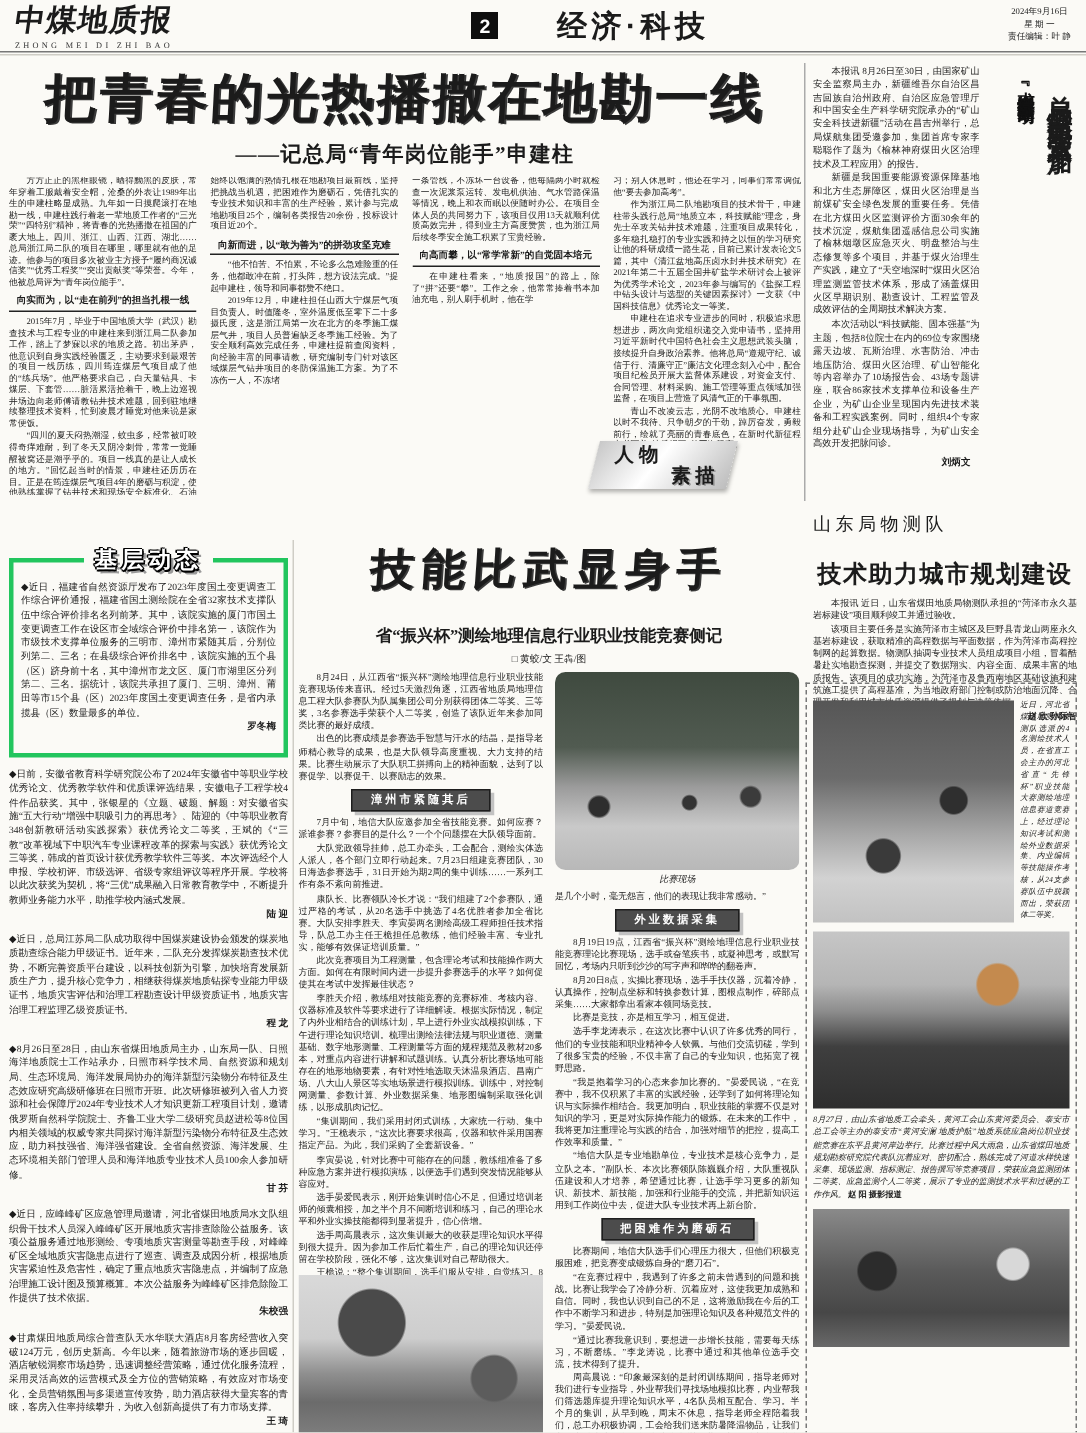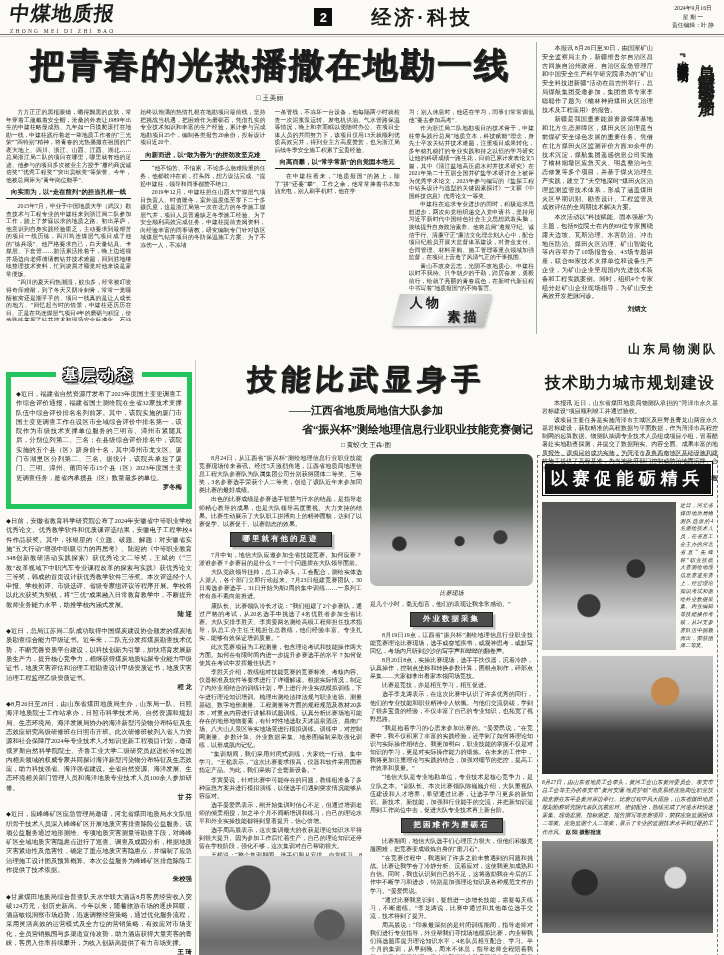--- a/index.html
+++ b/index.html
@@ -35,21 +35,21 @@
   
   .vline1{position:absolute;left:536px;top:42px;width:1px;height:292px;background:#aaa;}
   #mining{position:absolute;left:542px;top:44px;width:176px;height:292px;display:flex;}
   #mining .mbody{width:111px;font-size:6.2px;line-height:1.42;text-align:justify;overflow:hidden;}
   #mining .mauthor{text-align:right;font-weight:bold;font-size:6.4px;margin-top:3px;padding-right:6px;}
   .vtitle{width:65px;height:100%;writing-mode:vertical-rl;padding-top:6px;box-sizing:border-box;}
   .vt-main{font-size:17px;font-weight:bold;letter-spacing:4px;margin-left:5px;}
   .vt-sub{font-size:11.5px;font-weight:bold;letter-spacing:1px;color:#111;}
   
   #shandong{position:absolute;left:542px;top:341px;width:176px;}
-  .sd-t1{font-size:12px;font-weight:bold;text-align:right;letter-spacing:3px;}
+  .sd-t1{font-size:12px;font-weight:normal;text-align:left;letter-spacing:3px;}
   .sd-t2{font-size:16px;font-weight:bold;text-align:center;letter-spacing:1px;margin-top:15px;white-space:nowrap;}
   .sd-body{margin-top:5px;font-size:6px;line-height:1.35;text-align:justify;}
   .sd-authors{text-align:right;font-weight:bold;font-size:6px;margin-top:1px;}
   
   #feature{position:absolute;left:537px;top:455px;width:181px;height:502px;border:1px dashed #777;border-bottom:none;
            padding:5px 4px 0;box-sizing:border-box;}
   .feat-frame{border:1px solid #111;padding:1.5px;}
   .feat-title{background:#131313;color:#fff;font-size:17px;font-weight:bold;text-align:center;letter-spacing:5px;
               padding:3px 0 4px;font-family:"Liberation Sans",sans-serif;white-space:nowrap;}
   .feat-row{display:flex;gap:4px;margin-top:6px;height:148px;}
@@ -64,33 +64,33 @@
       linear-gradient(180deg,#c6c6c6 0%,#b5b5b5 30%,#8d8d8d 45%,#3f3f3f 65%,#2e2e2e 100%);}
   .cap2{font-size:5.5px;line-height:1.5;font-style:italic;text-align:justify;margin-top:4px;}
   .cap2 .credit-inline{font-weight:bold;font-style:normal;}
   .ph-r3{width:100%;height:92px;margin-top:5px;background:
       radial-gradient(circle at 25% 45%, #2c2c2c 0 9%, rgba(0,0,0,0) 10%),
       radial-gradient(circle at 78% 40%, #d8d8d8 0 7%, rgba(0,0,0,0) 8%),
       linear-gradient(180deg,#8a8a8a 0%,#5a5a5a 45%,#474747 75%,#696969 100%);}
   
   .vline2{position:absolute;left:195px;top:360px;width:1px;height:595px;background:#cfcdc6;}
   #grass{position:absolute;left:6px;top:360px;width:186px;height:595px;overflow:hidden;}
-  .grass-box{border:5px solid #22c55e;padding:12px 5px 5px;position:relative;margin-top:12px;}
+  .grass-box{border:3px solid #22c55e;padding:12px 5px 5px;position:relative;margin-top:12px;}
   .grass-head{position:absolute;top:-11px;left:50%;transform:translateX(-50%);background:#fbfaf6;padding:0 7px;
               font-size:15px;font-weight:bold;letter-spacing:3px;white-space:nowrap;color:#fff;
               font-family:"Liberation Sans",sans-serif;
               text-shadow:1px 0 0 #000,-1px 0 0 #000,0 1px 0 #000,0 -1px 0 #000,1px 1px 0 #000,-1px -1px 0 #000,2.5px 2.5px 0 #9a9a9a;}
   .g-item{font-size:6.4px;line-height:1.45;text-align:justify;margin-bottom:8px;}
   .g-author{display:block;text-align:right;font-weight:bold;}
   
   #skills{position:absolute;left:199px;top:360px;width:334px;height:595px;}
   .sk-title{font-size:29px;font-weight:bold;text-align:center;letter-spacing:5px;transform:skewX(-4deg);
             text-shadow:1.2px 1.2px 0 #3c3c3c;white-space:nowrap;}
   .sk-sub{font-size:11px;font-weight:bold;text-align:center;margin-top:3px;}
-  .sk-sub2{font-size:11px;font-weight:bold;text-align:right;margin-top:4px;}
+  .sk-sub2{font-size:11px;font-weight:bold;text-align:center;margin-top:16px;}
   .sk-byline{font-size:6.5px;text-align:center;margin:4px 0 4px;}
   .sk-cols{display:flex;gap:8px;height:508px;}
   .sk-col{flex:1;font-size:6px;line-height:1.35;text-align:justify;overflow:hidden;display:flex;flex-direction:column;}
   .sk-text{flex:1;overflow:hidden;}
   .sk-head{margin:4px auto 4px;background:#4c4c4c;color:#fff;border:1px solid #1e1e1e;box-shadow:2.5px 2.5px 0 #c2c2c2;
            padding:1.5px 12px;font-size:7.5px;font-weight:bold;width:fit-content;letter-spacing:2px;
            font-family:"Liberation Sans",sans-serif;}
   .ph-sk-top{width:100%;height:132px;border-radius:7px;background:
       radial-gradient(circle at 18% 68%, #2e2e2e 0 4%, rgba(0,0,0,0) 5%),
       radial-gradient(circle at 55% 66%, #333 0 3.5%, rgba(0,0,0,0) 4.5%),
@@ -120,21 +120,21 @@
       <div>2024年9月16日</div>
       <div>星 期 一</div>
       <div>责任编辑：叶 静</div>
     </div>
   </div>
   <div class="head-rule"></div>
   <div class="head-rule2"></div>
 
   <div id="lead">
     <div class="lead-title">把青春的光热播撒在地勘一线</div>
-    <div class="lead-byline">□ 王美丽</div>
+    <div class="lead-subtitle">——记总局“青年岗位能手”申建柱</div>
     <div class="lead-cols">
       <div class="lead-col">
         <p class="bp">方方正正的黑框眼镜，晒得黝黑的皮肤，常年穿着工服戴着安全帽，沧桑的外表让1989年出生的申建柱略显成熟。九年如一日摸爬滚打在地勘一线，申建柱践行着老一辈地质工作者的“三光荣”“四特别”精神，将青春的光热播撒在祖国的广袤大地上。四川、浙江、山西、江西、湖北……总局浙江局二队的项目在哪里，哪里就有他的足迹。他参与的项目多次被业主方授予“履约商况诚信奖”“优秀工程奖”“突出贡献奖”等荣誉。今年，他被总局评为“青年岗位能手”。</p>
         <div class="lead-sub">向实而为，以“走在前列”的担当扎根一线</div>
         <p class="bp">2015年7月，毕业于中国地质大学（武汉）勘查技术与工程专业的申建柱来到浙江局二队参加工作，踏上了梦寐以求的地质之路。初出茅庐，他意识到自身实践经验匮乏，主动要求到最艰苦的项目一线历练，四川筠连煤层气项目成了他的“练兵场”。他严格要求自己，白天量钻具、卡煤层、下套管……脏活累活抢着干，晚上边巡视井场边向老师傅请教钻井技术难题，回到驻地继续整理技术资料，忙到凌晨才睡觉对他来说是家常便饭。</p>
         <p class="bp">“四川的夏天闷热潮湿，蚊虫多，经常被叮咬得奇痒难耐，到了冬天又阴冷刺骨，常常一觉睡醒被窝还是潮乎乎的。项目一线真的是让人成长的地方。”回忆起当时的情景，申建柱还历历在目。正是在筠连煤层气项目4年的磨砺与积淀，使他熟练掌握了钻井技术和现场安全标准化、石油钻机设备机械等知识，由一名地质“新兵”成长为地勘先锋。九年来，申建柱</p>
       </div>
       <div class="lead-col">
         <p class="bp cont">始终以饱满的热情扎根在地勘项目最前线，坚持把挑战当机遇，把困难作为磨砺石，凭借扎实的专业技术知识和丰富的生产经验，累计参与完成地勘项目25个，编制各类报告20余份，投标设计项目近20个。</p>
         <div class="lead-sub">向新而进，以“敢为善为”的拼劲攻坚克难</div>
@@ -179,23 +179,20 @@
     <div class="sd-t1">山东局物测队</div>
     <div class="sd-t2">技术助力城市规划建设</div>
     <div class="sd-body">
       <p class="bp">本报讯 近日，山东省煤田地质局物测队承担的“菏泽市永久基岩标建设”项目顺利竣工并通过验收。</p>
       <p class="bp">该项目主要任务是实施菏泽市主城区及巨野县青龙山两座永久基岩标建设，获取精准的高程数据与平面数据，作为菏泽市高程控制网的起算数据。物测队抽调专业技术人员组成项目小组，冒着酷暑赴实地勘查探测，并提交了数据翔实、内容全面、成果丰富的地质报告。该项目的成功实施，为菏泽市及鲁西南地区基础设施和建筑施工提供了高程基准，为当地政府部门控制或防治地面沉降、合理开发和利用城市地质资源提供了规划与决策依据。</p>
       <div class="sd-authors">赵 欣  孙际智</div>
     </div>
   </div>
 
   <div id="feature">
-    <div class="feat-frame">
-      <div class="feat-title">以赛促能砺精兵</div>
-    </div>
     <div class="feat-row">
       <div class="photo ph-r1"></div>
       <div class="cap1">
         <span>近日，河北省煤田地质局物测队选派的4名测绘技术人员，在省直工会主办的河北省直“先锋杯”职业技能大赛测绘地理信息赛道竞赛上，经过理论知识考试和测绘外业数据采集、内业编辑等技能操作考核，从24支参赛队伍中脱颖而出，荣获团体二等奖。</span>
         
         
       </div>
     </div>
     <div class="photo ph-r2"></div>
     <div class="cap2">
@@ -235,29 +232,28 @@
     </div>
     <div class="g-item">
       <span>◆甘肃煤田地质局综合普查队天水华联大酒店8月客房经营收入突破124万元，创历史新高。今年以来，随着旅游市场的逐步回暖，酒店敏锐洞察市场趋势，迅速调整经营策略，通过优化服务流程，采用灵活高效的运营模式及全方位的营销策略，有效应对市场变化，全员营销氛围与多渠道宣传攻势，助力酒店获得大量宾客的青睐，客房入住率持续攀升，为收入创新高提供了有力市场支撑。</span>
       <span class="g-author">王 琦</span>
     </div>
 
   </div>
 
   <div id="skills">
     <div class="sk-title">技能比武显身手</div>
-    <div class="sk-sub">——江西省地质局地信大队参加</div>
     <div class="sk-sub2">省“振兴杯”测绘地理信息行业职业技能竞赛侧记</div>
     <div class="sk-byline">□ 黄蛟/文  王犇/图</div>
     <div class="sk-cols">
       <div class="sk-col">
         <div class="sk-text">
           <p class="bp">8月24日，从江西省“振兴杯”测绘地理信息行业职业技能竞赛现场传来喜讯。经过5天激烈角逐，江西省地质局地理信息工程大队参赛队为队属集团公司分别获得团体二等奖、三等奖，3名参赛选手荣获个人二等奖，创造了该队近年来参加同类比赛的最好成绩。</p>
           <p class="bp">出色的比赛成绩是参赛选手智慧与汗水的结晶，是指导老师精心教导的成果，也是大队领导高度重视、大力支持的结果。比赛生动展示了大队职工拼搏向上的精神面貌，达到了以赛促学、以赛促干、以赛励志的效果。</p>
-          <div class="sk-head">哪里就有他的足迹</div>
+          <div class="sk-head">漳州市紧随其后</div>
           <p class="bp">7月中旬，地信大队应邀参加全省技能竞赛。如何应赛？派谁参赛？参赛目的是什么？一个个问题摆在大队领导面前。</p>
           <p class="bp">大队党政领导挂帅，总工办牵头，工会配合，测绘实体选人派人，各个部门立即行动起来。7月23日组建竞赛团队，30日海选参赛选手，31日开始为期2周的集中训练……一系列工作有条不紊向前推进。</p>
           <p class="bp">康队长、比赛领队冷长才说：“我们组建了2个参赛队，通过严格的考试，从20名选手中挑选了4名优胜者参加全省比赛。大队安排李胜天、李寅晏两名测绘高级工程师担任技术指导，队总工办主任王桅担任总教练，他们经验丰富、专业扎实，能够有效保证培训质量。”</p>
           <p class="bp">此次竞赛项目为工程测量，包含理论考试和技能操作两大方面。如何在有限时间内进一步提升参赛选手的水平？如何促使其在考试中发挥最佳状态？</p>
           <p class="bp">李胜天介绍，教练组对技能竞赛的竞赛标准、考核内容、仪器标准及软件等要求进行了详细解读。根据实际情况，制定了内外业相结合的训练计划，早上进行外业实战模拟训练，下午进行理论知识培训。梳理出测绘法律法规与职业道德、测量基础、数字地形测量、工程测量等方面的规程规范及教材20多本，对重点内容进行讲解和试题训练。认真分析比赛场地可能存在的地形地物要素，有针对性地选取天沐温泉酒店、昌南广场、八大山人景区等实地场景进行模拟训练。训练中，对控制网测量、参数计算、外业数据采集、地形图编制采取强化训练，以形成肌肉记忆。</p>
           <p class="bp">“集训期间，我们采用封闭式训练，大家统一行动、集中学习。”王桅表示，“这次比赛要求很高，仪器和软件采用国赛指定产品。为此，我们采购了全套新设备。”</p>
           <p class="bp">李寅晏说，针对比赛中可能存在的问题，教练组准备了多种应急方案并进行模拟演练，以便选手们遇到突发情况能够从容应对。</p>
           <p class="bp">选手晏爱民表示，刚开始集训时信心不足，但通过培训老师的倾囊相授，加之半个月不间断培训和练习，自己的理论水平和外业实操技能都得到显著提升，信心倍增。</p>
           <p class="bp">选手周高晨表示，这次集训最大的收获是理论知识水平得到很大提升。因为参加工作后忙着生产，自己的理论知识还停留在学校阶段，强化不够，这次集训对自己帮助很大。</p>
           <p class="bp">王桅说：“整个集训期间，选手们服从安排，自觉练习。8月的南昌天气炎热，但他们经常在太阳底下一练就</p>

